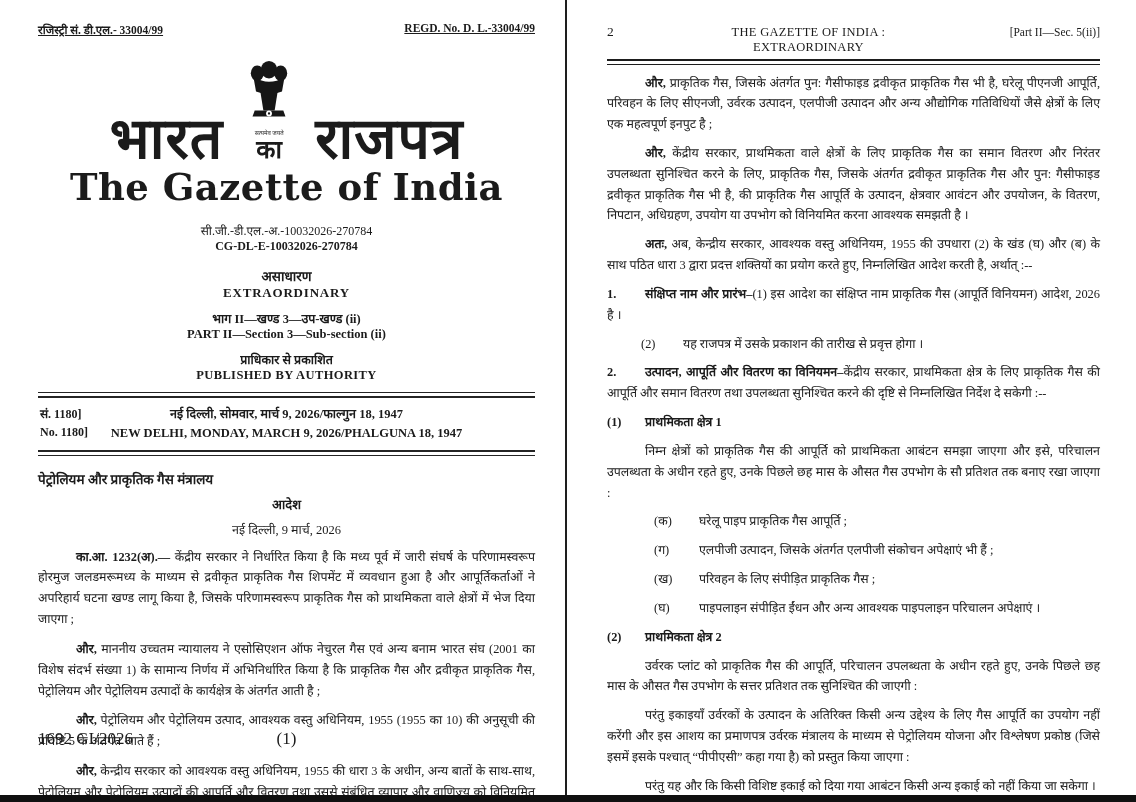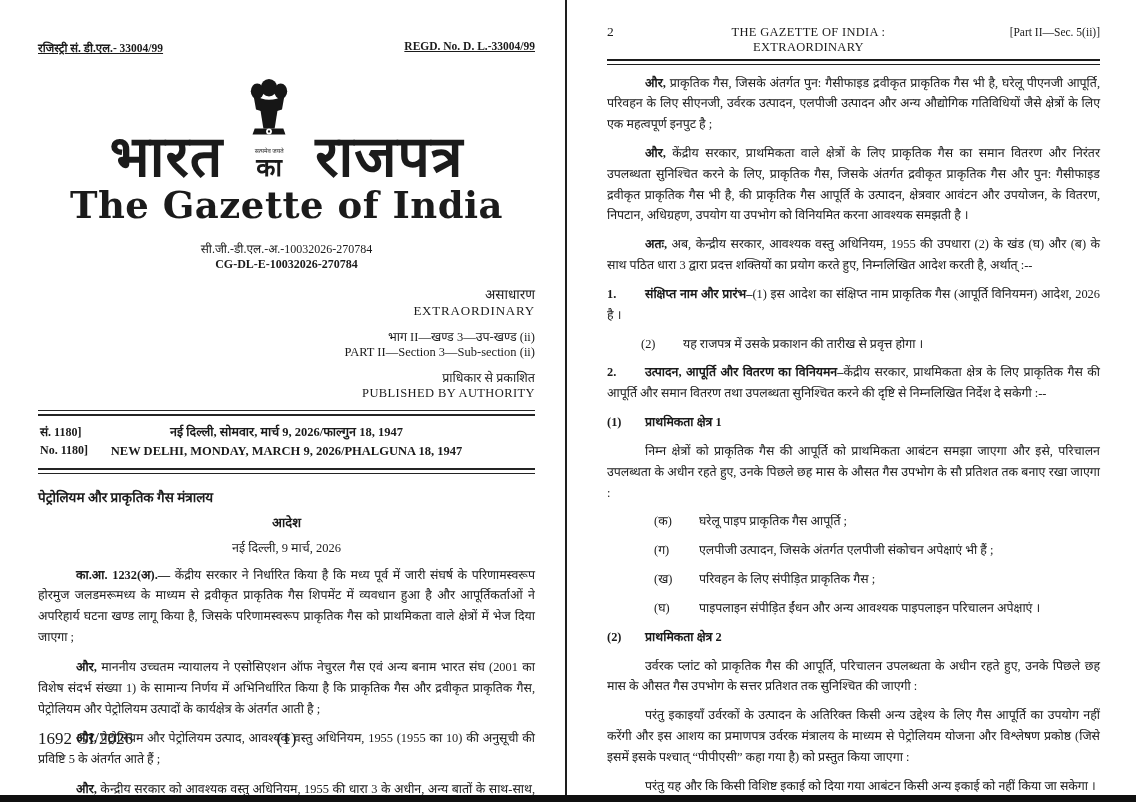--- a/index.html
+++ b/index.html
@@ -13,40 +13,40 @@
 
   
   .gutter   { position:absolute; left:565px; top:0; width:2px; height:802px; background:#1e1e1e; }
   .botbar   { position:absolute; left:0; bottom:0; width:1136px; height:7px; background:#101010; }
 
   .page { position:absolute; top:0; height:795px; box-sizing:border-box; }
   .pl   { left:0;    width:565px;  padding:0 30px 0 38px; }
   .pr   { left:567px; width:569px; padding:0 36px 0 40px; }
 
   
-  .regline { display:flex; justify-content:space-between; padding-top:40px;
+  .regline { display:flex; justify-content:space-between; padding-top:22px;
              font-weight:bold; font-size:11.5px; }
   .u { text-decoration:underline; }
 
   .masthead { display:flex; justify-content:center; align-items:flex-end; gap:20px;
               margin-top:8px; height:120px; }
   .mh-big { font-size:57px; font-weight:bold; line-height:.92; letter-spacing:1px; }
   .mh-c   { display:flex; flex-direction:column; align-items:center; }
   .mh-c svg { width:52px; height:70px; display:block; }
   .motto  { font-size:6px; line-height:1.1; margin-top:1px; white-space:nowrap; }
   .mh-ka  { font-size:25px; font-weight:bold; line-height:1.15; }
 
   .gz-en { text-align:center; font-family:"DejaVu Serif",serif; font-weight:bold;
            font-size:37px; line-height:1.05; margin-top:3px; letter-spacing:.5px; }
 
   .code  { text-align:center; font-size:12px; line-height:1.25; }
   .code.first { margin-top:17px; }
   .bold  { font-weight:bold; }
 
-  .cline { text-align:right; font-weight:normal; }
+  .cline { text-align:center; font-weight:bold; }
   .extra-hi { font-size:13.5px; margin-top:13px; }
   .extra-en { font-size:13px; letter-spacing:.8px; }
   .part-hi  { font-size:12.5px; margin-top:9px; }
   .part-en  { font-size:12.5px; }
   .auth-hi  { font-size:12.5px; margin-top:9px; }
   .auth-en  { font-size:12.5px; letter-spacing:.4px; }
 
   .rule2 { height:3px; border-top:1.6px solid #242424; border-bottom:2.6px solid #242424; margin-top:9px; }
   .rule2.bottom { border-top-width:2.6px; border-bottom-width:1.6px; margin-top:0; }
 

